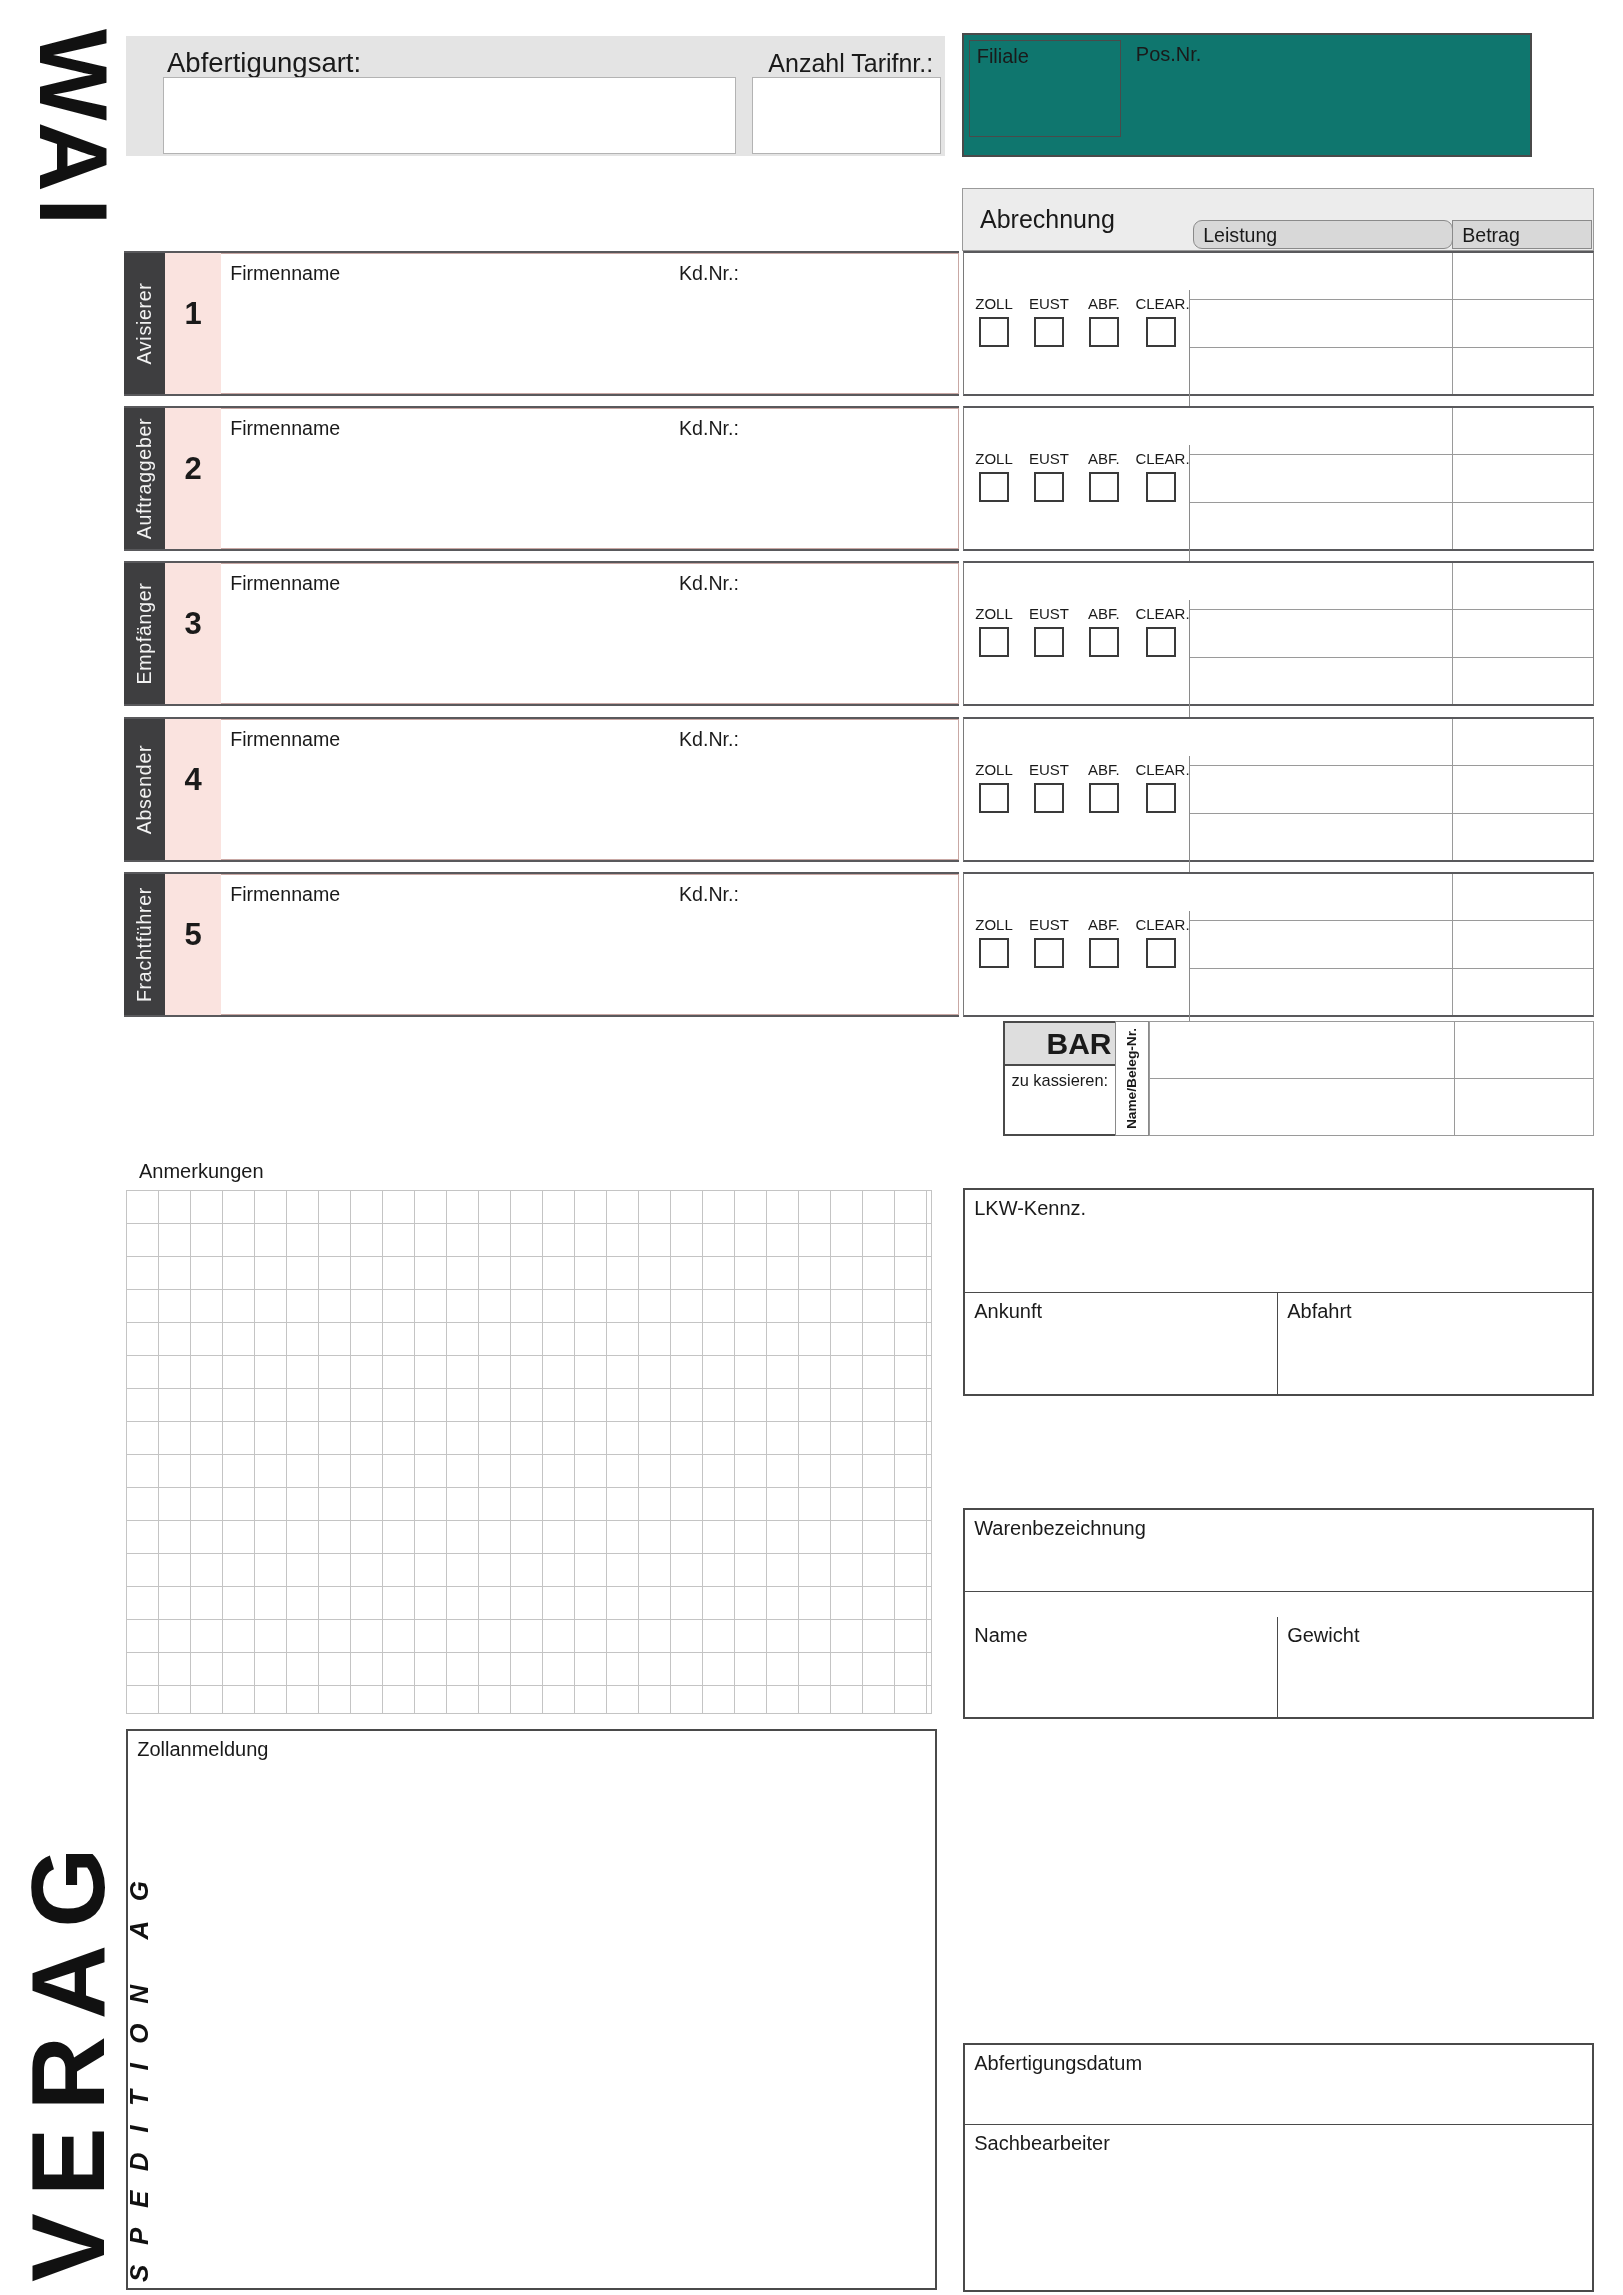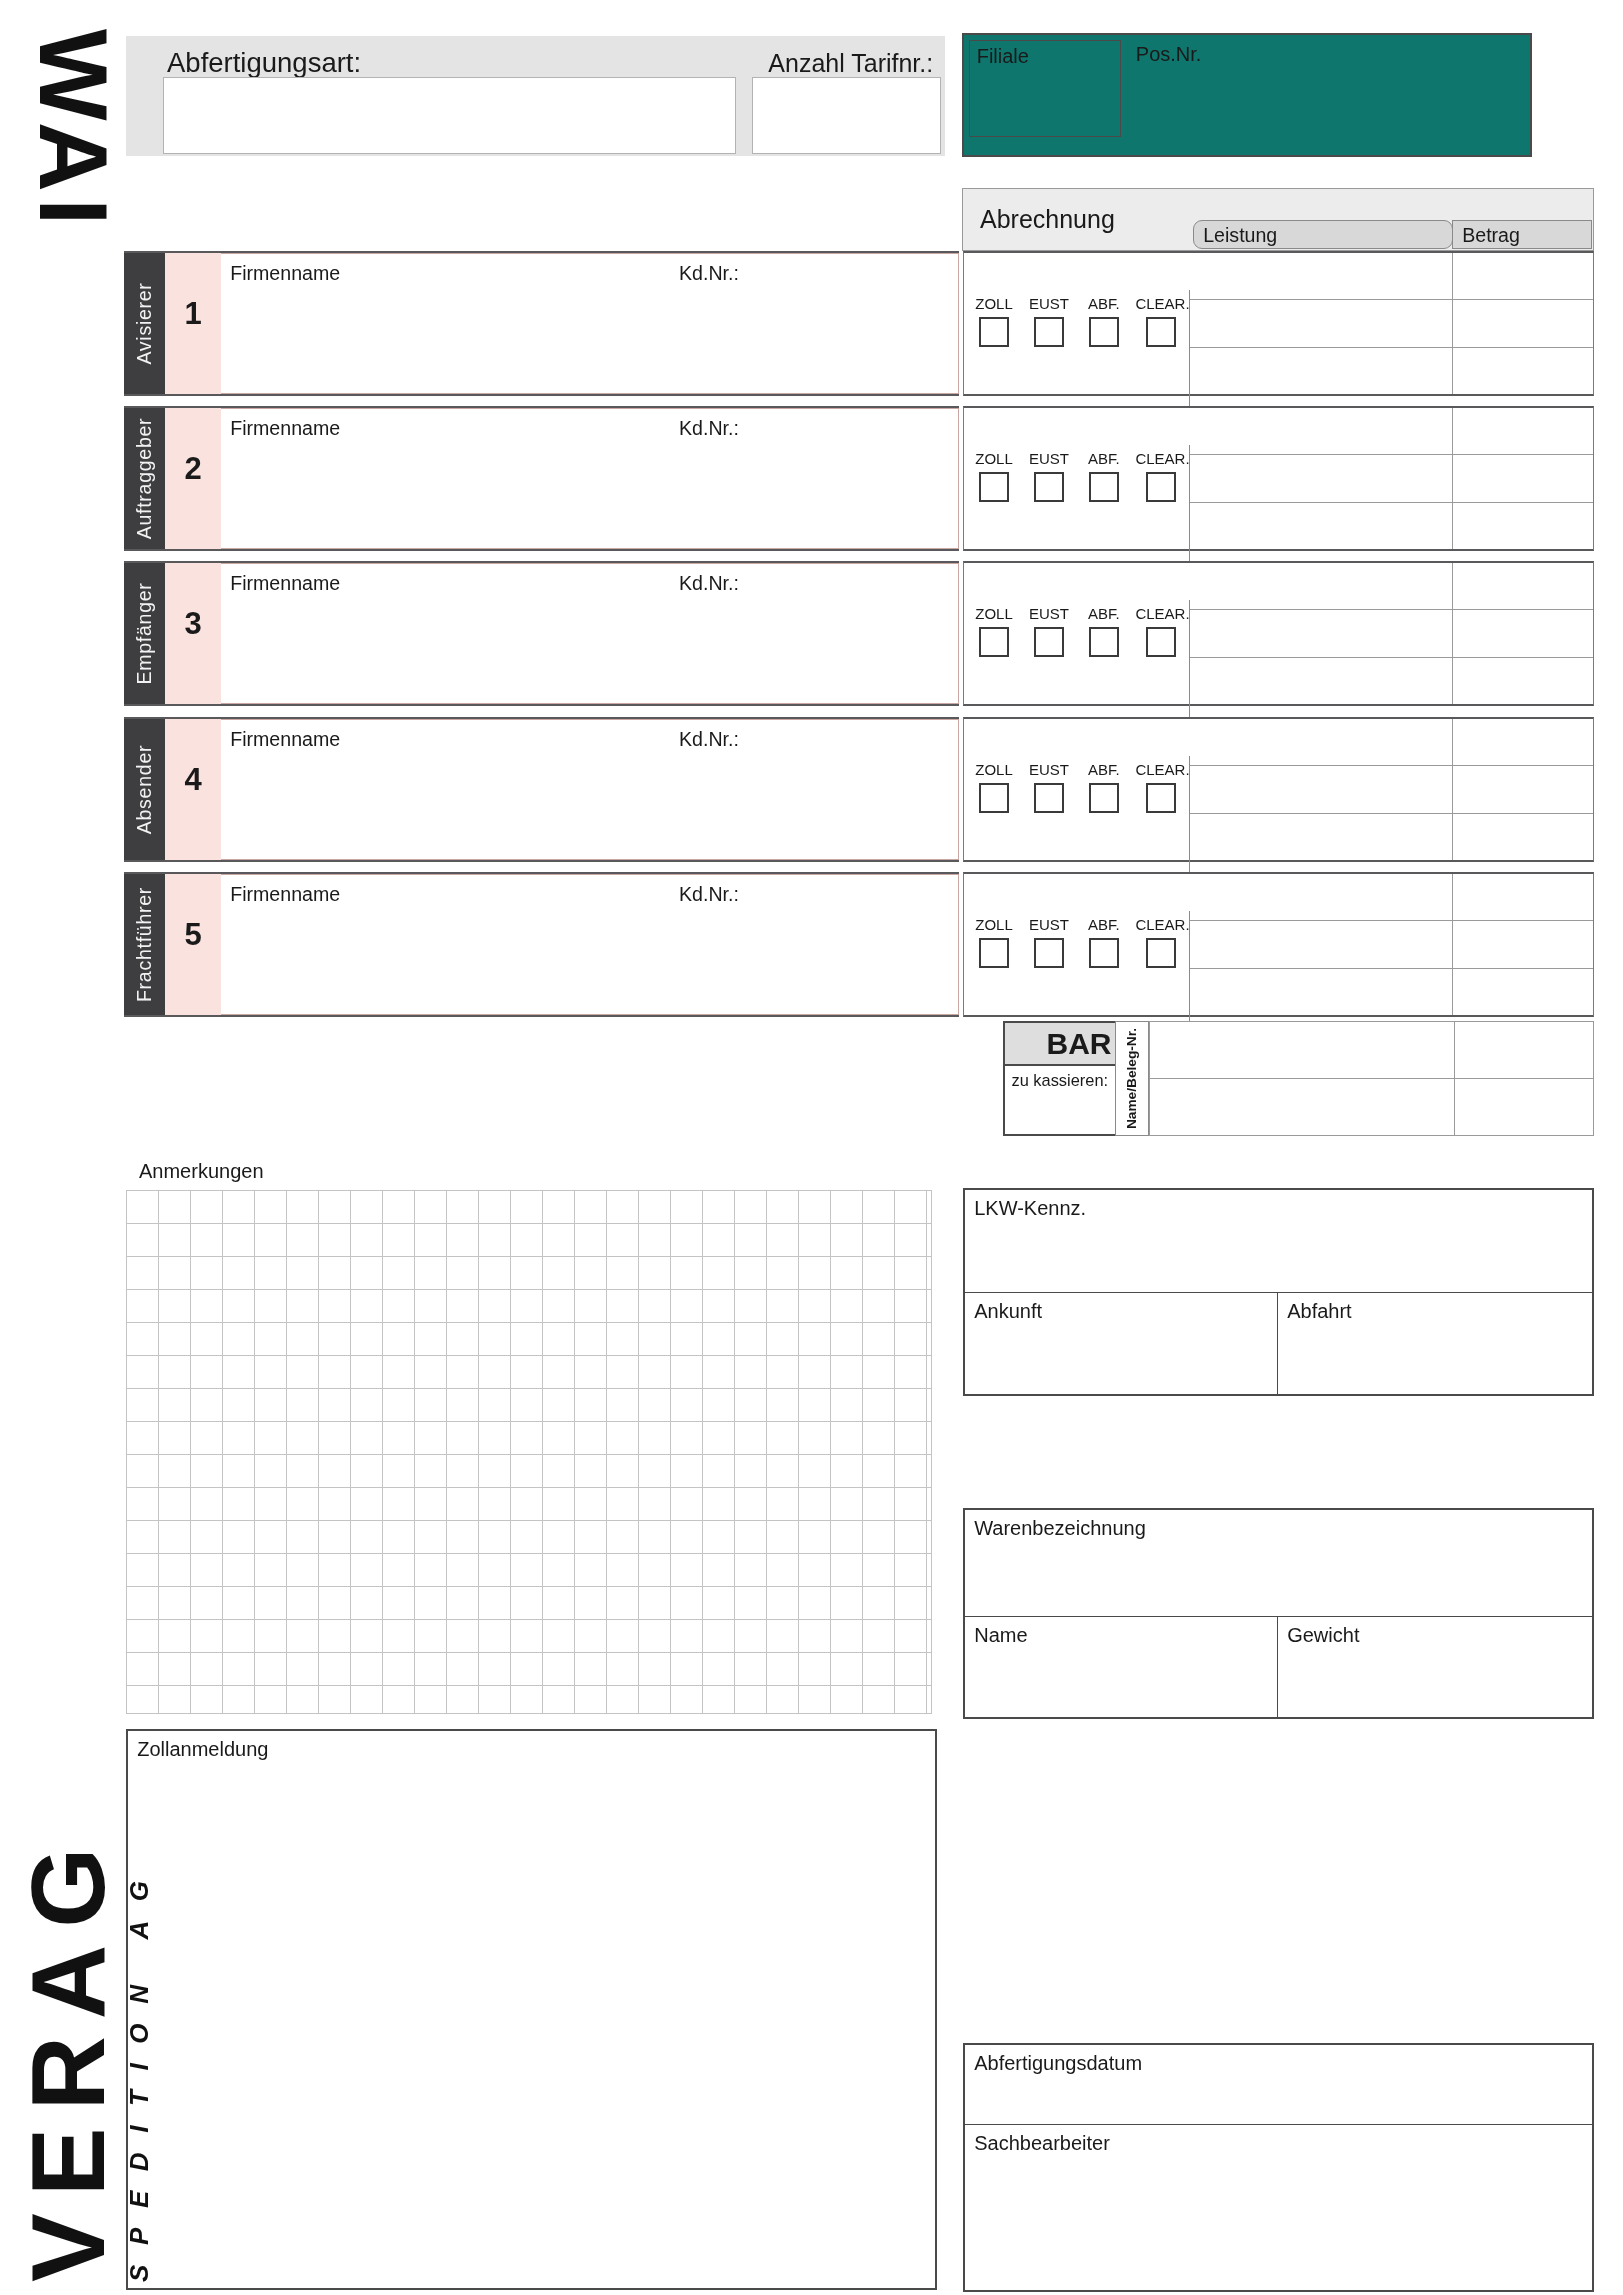--- a/index.html
+++ b/index.html
@@ -83,21 +83,21 @@
   
   .panel{position:absolute;left:963px;width:631px;border:2px solid #4a4a4a;box-sizing:border-box;background:#fff;}
   .panel-lkw{top:1188px;height:208px;}
   .panel-ware{top:1508px;height:211px;}
   .panel-abf{top:2043px;height:249px;}
   .cell{position:absolute;box-sizing:border-box;padding:6.5px 9.2px;font-size:20px;}
   .cell-top{left:0;right:0;top:0;border-bottom:1.3px solid #4a4a4a;}
   .cell-bl{left:0;bottom:0;width:313px;border-right:1.3px solid #4a4a4a;}
   .cell-br{left:313px;right:0;bottom:0;}
   .h158{height:103px;} .h160b{top:103px;}
-  .h164{height:107px;} .h166b{top:107px;}
+  .h164{height:82px;} .h166b{top:107px;}
   .h122{height:80px;} .h124b{top:80px;}
 
   
   .zoll-panel{position:absolute;left:126px;top:1729px;width:811px;height:561px;border:2px solid #4a4a4a;box-sizing:border-box;background:#fff;}
   .zoll-label{position:absolute;left:9.2px;top:6.5px;font-size:20px;}
 
   
   .logo{position:absolute;left:17px;top:1738px;width:111px;height:544px;}
   .logo-inner{position:absolute;left:0;top:544px;width:544px;height:111px;
               transform:rotate(-90deg);transform-origin:0 0;}

